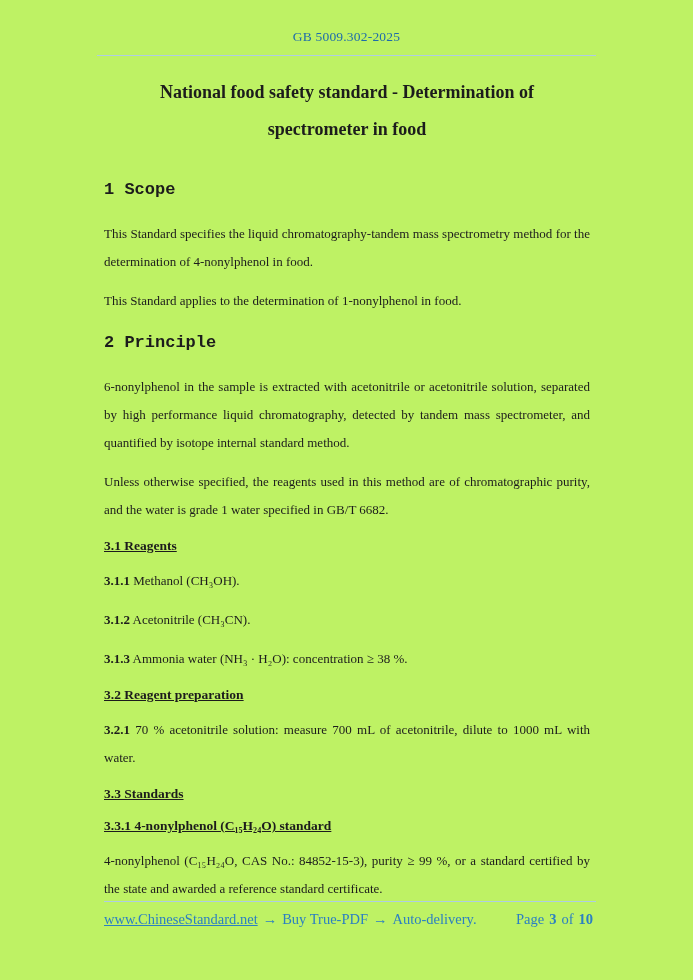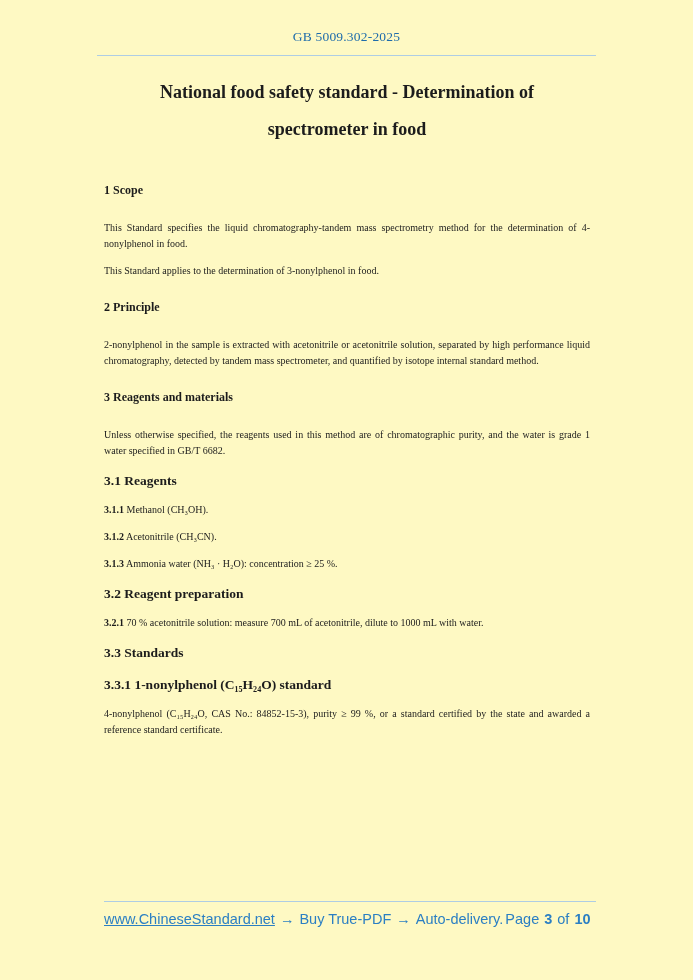--- a/index.html
+++ b/index.html
@@ -1,21 +1,21 @@
 <!DOCTYPE html>
 <html><head>
 <meta charset="utf-8">
 <style>
   html, body { margin: 0; padding: 0; background: #e8e8e8; }
   .page {
     position: relative;
     width: 693px;
     height: 980px;
     margin: 0 auto;
-    background: #fef9c3;
+    background: #bef264;
     font-family: "Liberation Serif", "DejaVu Serif", serif;
     color: #1c1c1c;
     overflow: hidden;
     box-sizing: border-box;
   }
   
   .header { padding-top: 29px; text-align: center; }
   .doc-number {
     color: #1e6cab;
     font-size: 13.5px;
@@ -29,54 +29,57 @@
   
   .content { margin: 0 103px 0 104px; }
   .doc-title {
     font-size: 18px;
     font-weight: bold;
     text-align: center;
     line-height: 37px;
     margin: 18px 0 30px 0;
   }
   .h1 {
-    font-size: 12px;
+    font-size: 17px;
     font-weight: bold;
     line-height: 24px;
     margin: 16px 0 18px 0;
+    font-family: Liberation Mono, monospace;
   }
   .body-text {
-    font-size: 10px;
-    line-height: 16px;
+    font-size: 13px;
+    line-height: 28px;
     margin: 11px 0;
     text-align: justify;
   }
   .h2 {
     font-size: 13.5px;
     font-weight: bold;
     line-height: 21px;
     margin: 11px 0;
+    text-decoration: underline;
   }
   .clause-label { font-weight: bold; font-family: Liberation Serif, serif; }
   
   .footer {
     position: absolute;
     left: 104px;
     right: 97px;
     top: 901px;
   }
   .footer-rule {
     border: 0;
     border-top: 1px solid #aecde4;
     margin: 0 0 9px 0;
   }
   .footer-row {
     display: flex;
+    justify-content: space-between;
     align-items: baseline;
-    font-family: Liberation Sans, sans-serif;
+    font-family: Liberation Serif, serif;
     font-size: 14.5px;
     color: #2b7fc3;
   }
   .footer-left { white-space: nowrap; }
   .site-link {
     color: #2b7fc3;
     text-decoration: underline;
     cursor: pointer;
   }
   .footer-arrow { margin: 0 5px; }
@@ -98,46 +101,45 @@
 
     <div class="doc-title">
       <div>National food safety standard - Determination of</div>
       <div>spectrometer in food</div>
     </div>
 
     <div class="h1">1 Scope</div>
 
     <p class="body-text">This Standard specifies the liquid chromatography-tandem mass spectrometry method for the determination of 4-nonylphenol in food.</p>
 
-    <p class="body-text">This Standard applies to the determination of 3-nonylphenol in food.</p>
+    <p class="body-text">This Standard applies to the determination of 1-nonylphenol in food.</p>
 
     <div class="h1">2 Principle</div>
 
-    <p class="body-text">2-nonylphenol in the sample is extracted with acetonitrile or acetonitrile solution, separated by high performance liquid chromatography, detected by tandem mass spectrometer, and quantified by isotope internal standard method.</p>
+    <p class="body-text">6-nonylphenol in the sample is extracted with acetonitrile or acetonitrile solution, separated by high performance liquid chromatography, detected by tandem mass spectrometer, and quantified by isotope internal standard method.</p>
 
-    <div class="h1">3 Reagents and materials</div>
 
     <p class="body-text">Unless otherwise specified, the reagents used in this method are of chromatographic purity, and the water is grade 1 water specified in GB/T 6682.</p>
 
     <div class="h2">3.1 Reagents</div>
 
     <p class="body-text"><b class="clause-label">3.1.1</b><span> Methanol (CH₃OH).</span></p>
 
     <p class="body-text"><b class="clause-label">3.1.2</b><span> Acetonitrile (CH₃CN).</span></p>
 
-    <p class="body-text"><b class="clause-label">3.1.3</b><span> Ammonia water (NH₃ · H₂O): concentration ≥ 25 %.</span></p>
+    <p class="body-text"><b class="clause-label">3.1.3</b><span> Ammonia water (NH₃ · H₂O): concentration ≥ 38 %.</span></p>
 
     <div class="h2">3.2 Reagent preparation</div>
 
     <p class="body-text"><b class="clause-label">3.2.1</b><span> 70 % acetonitrile solution: measure 700 mL of acetonitrile, dilute to 1000 mL with water.</span></p>
 
 
     <div class="h2">3.3 Standards</div>
 
-    <div class="h2">3.3.1 1-nonylphenol (C₁₅H₂₄O) standard</div>
+    <div class="h2">3.3.1 4-nonylphenol (C₁₅H₂₄O) standard</div>
 
     <p class="body-text">4-nonylphenol (C₁₅H₂₄O, CAS No.: 84852-15-3), purity ≥ 99 %, or a standard certified by the state and awarded a reference standard certificate.</p>
 
   </div>
 
   <div class="footer">
     <hr class="footer-rule">
     <div class="footer-row">
       <div class="footer-left"><span class="site-link">www.ChineseStandard.net</span><span class="footer-arrow">→</span><span>Buy True-PDF</span><span class="footer-arrow">→</span><span>Auto-delivery.</span></div>
       <div class="page-indicator"><span class="lbl">Page</span><span class="num">3</span><span class="lbl">of</span><span class="num">10</span></div>

